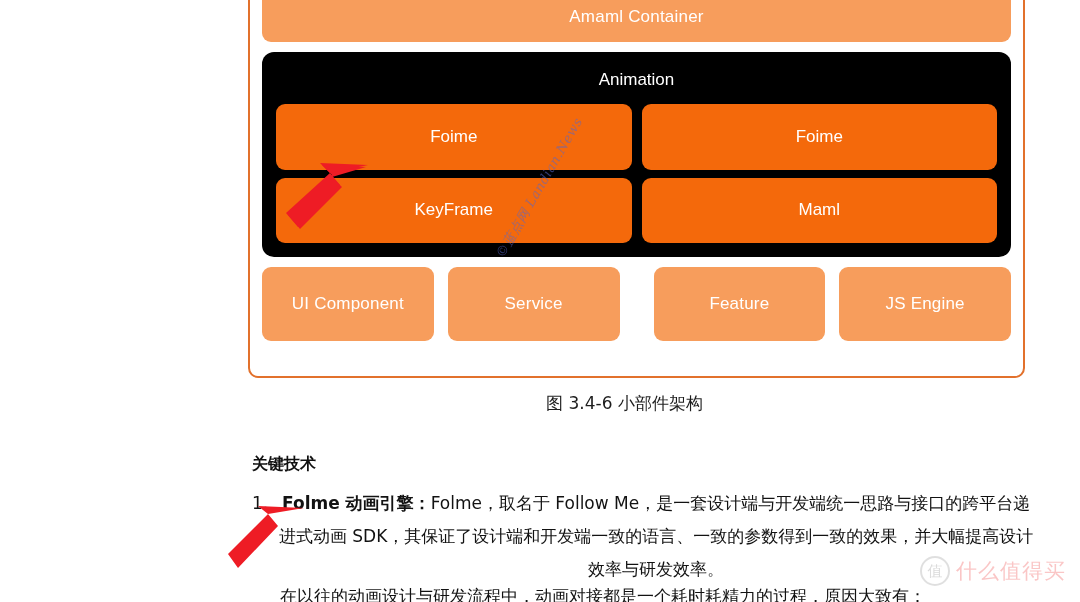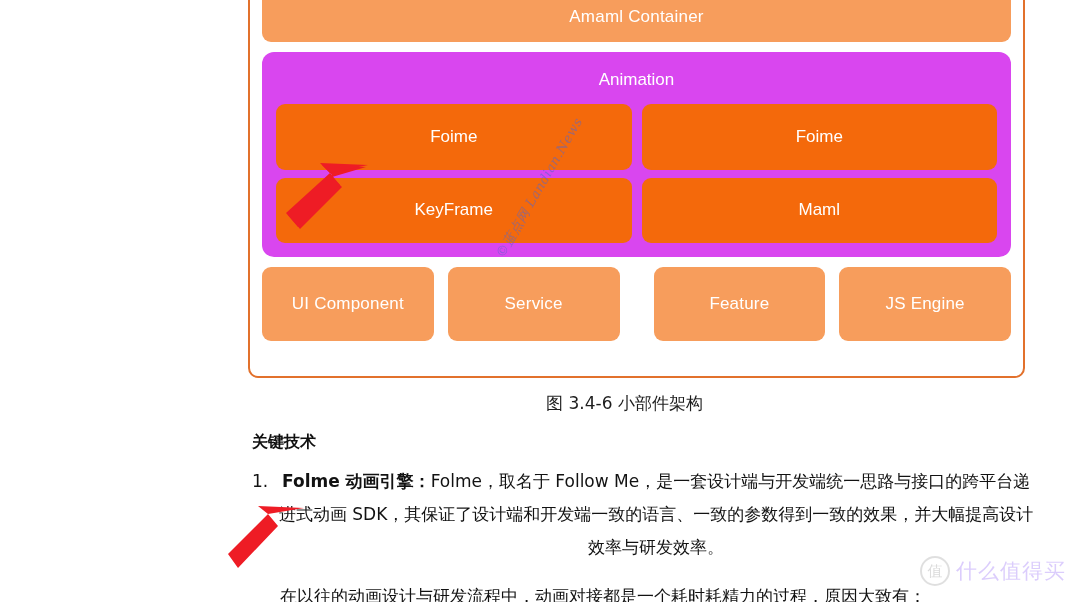--- a/index.html
+++ b/index.html
@@ -50,21 +50,21 @@
   }
 
   #mid-row {
     display: flex;
     gap: 14px;
     height: 205px;
     flex: none;
   }
 
   .group-panel {
-    background: #d946ef;
+    background: #000000;
     border-radius: 12px;
     flex: 1;
     display: flex;
     flex-direction: column;
     padding: 10px 14px 14px 14px;
     box-sizing: border-box;
   }
   .group-title {
     color: #ffffff;
     font-size: 17px;
@@ -112,21 +112,21 @@
     text-align: center;
     font-size: 17px;
     color: #1d1d1d;
     font-family: "DejaVu Sans", "Liberation Sans", sans-serif;
   }
 
   
   #body-copy {
     position: absolute;
     left: 252px;
-    top: 432px;
+    top: 454px;
     width: 782px;
   }
   #section-heading {
     font-size: 16px;
     font-weight: bold;
     color: #101010;
     margin: 0 0 12px 0;
     font-family: "DejaVu Sans", "Liberation Sans", sans-serif;
   }
   #paragraph-list {
@@ -200,21 +200,21 @@
     border-radius: 50%;
     display: flex;
     align-items: center;
     justify-content: center;
     font-size: 15px;
     color: #888;
     font-family: "DejaVu Sans", sans-serif;
   }
   #page-watermark .wm-text {
     font-size: 21px;
-    color: #8b5cf6;
+    color: #ef4444;
     letter-spacing: 1px;
     font-family: "DejaVu Sans", "Liberation Sans", sans-serif;
   }
 </style>
 </head>
 <body>
 
 <div id="figure-area">
 
   <div class="band" id="amaml-container-band">Amaml Container</div>

